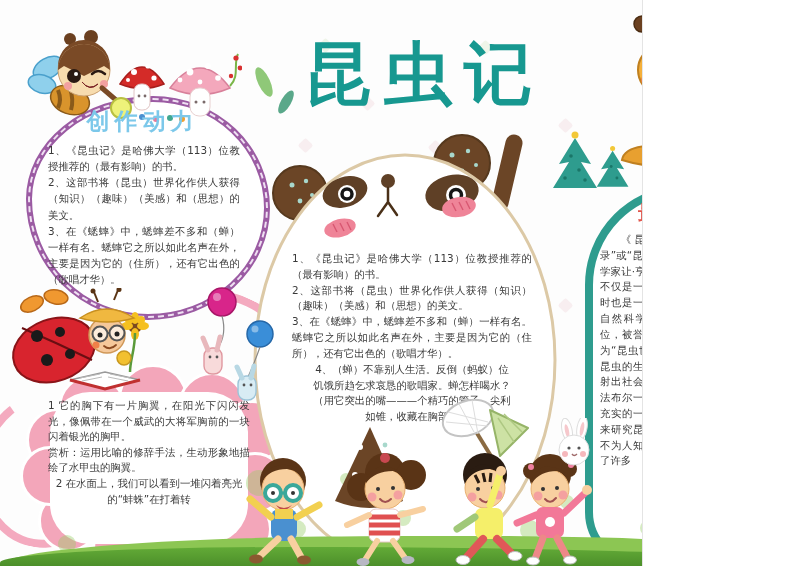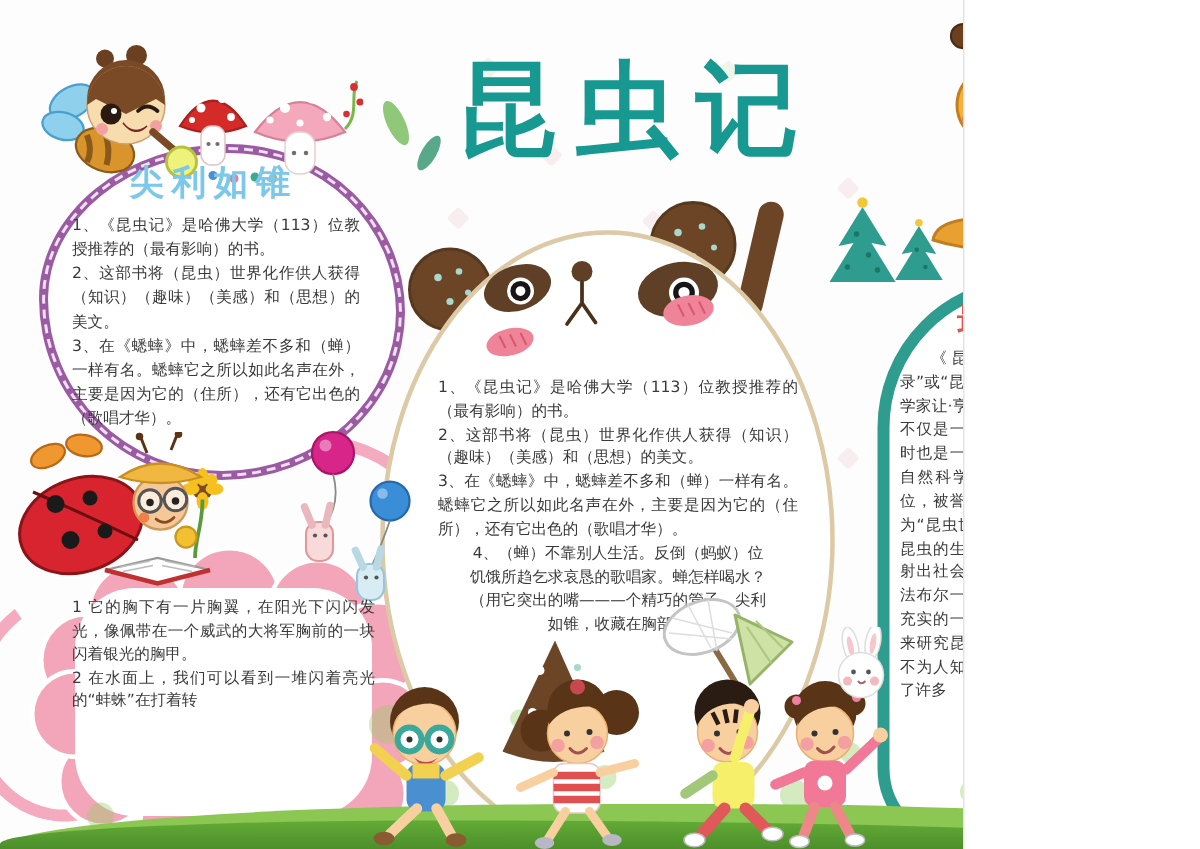--- a/index.html
+++ b/index.html
@@ -46,21 +46,21 @@
     font-size:21px;letter-spacing:3px;color:#e2544a;}
   .summary-body{left:600px;top:232px;width:176px;font-size:10.4px;line-height:1.52;
     color:#3a3a3a;text-align:justify;text-indent:2em;}
 
   
   #excerpt-bubble{left:30px;top:372px;width:238px;height:192px;}
   .petal{position:absolute;background:#f3a6ba;border:3px solid #fff;border-radius:50%;}
   .flower-center{position:absolute;inset:20px;background:#fff;border-radius:40px;}
   .excerpt-body{left:48px;top:398px;width:202px;font-size:10.4px;line-height:1.5;
     color:#3a3a3a;text-align:justify;}
-  .excerpt-body p.tail{}
+  .excerpt-body p.tail{text-align:center;}
 
   
   .pink-arc-a{left:150px;top:293px;width:130px;height:110px;border:8px solid transparent;
     border-top-color:#f4aabf;border-right-color:#f4aabf;border-radius:50%;transform:rotate(25deg);}
   .pink-arc-b{left:-22px;top:392px;width:120px;height:140px;border:8px solid transparent;
     border-left-color:#f4aabf;border-bottom-color:#f4aabf;border-radius:50%;transform:rotate(10deg);}
 
   
   .grass-back{left:0;bottom:0;width:800px;height:30px;background:#8cc653;
     border-radius:50% 40% 0 0 / 100% 70% 0 0;}
@@ -171,21 +171,21 @@
       <circle cx="75.5" cy="54.5" r="1.3" fill="#fff"></circle>
     <circle cx="50" cy="72" r="5" fill="#f08048"></circle>
       <circle cx="84" cy="70" r="4" fill="#f08048"></circle>
     <path d="M58,74 Q66,83 74,74" stroke="#8a4a20" stroke-width="2" fill="none" stroke-linecap="round"></path>
     <circle cx="118" cy="96" r="47" fill="#d84050" stroke="#8a1f2e" stroke-width="3"></circle>
     <path d="M152,96 a34,34 0 1 0 -34,34 a25,25 0 1 0 -25,-25 a16,16 0 1 1 16,-16" stroke="#9a2535" stroke-width="6" fill="none" stroke-linecap="round"></path>
     <path d="M84,76 a46,46 0 0 1 30,-24" stroke="rgba(255,255,255,.45)" stroke-width="5" fill="none" stroke-linecap="round"></path>
   </svg>
 
   <div class="abs z2" id="motivation-bubble"></div>
-  <div class="abs z4 motivation-title">尖利如锥</div>
+  <div class="abs z4 motivation-title">创作动力</div>
   <div class="abs z4 motivation-body">
     <p>1、《昆虫记》是哈佛大学（113）位教授推荐的（最有影响）的书。</p>
     <p>2、这部书将（昆虫）世界化作供人获得（知识）（趣味）（美感）和（思想）的美文。</p>
     <p>3、在《蟋蟀》中，蟋蟀差不多和（蝉）一样有名。蟋蟀它之所以如此名声在外，主要是因为它的（住所），还有它出色的（歌唱才华）。</p>
   </div>
 
   <svg class="abs z3" style="left:250px;top:125px" width="320" height="441" viewBox="0 0 320 441">
     <path d="M250,78 L264,18" stroke="#6b4526" stroke-width="17" stroke-linecap="round"></path>
     <circle cx="50" cy="68" r="27" fill="#6b4526" stroke="#56391e" stroke-width="2"></circle>
     <circle cx="42" cy="60" r="2.5" fill="#a8d8cc"></circle>
@@ -245,20 +245,21 @@
     <div class="petal" style="left:194px;top:80px;width:56px;height:56px"></div>
     <div class="petal" style="left:180px;top:126px;width:56px;height:56px"></div>
     <div class="petal" style="left:126px;top:142px;width:60px;height:60px"></div>
     <div class="petal" style="left:62px;top:144px;width:58px;height:58px"></div>
     <div class="petal" style="left:8px;top:118px;width:56px;height:56px"></div>
     <div class="petal" style="left:-10px;top:74px;width:54px;height:54px"></div>
     <div class="flower-center"></div>
   </div>
   <div class="abs z4 excerpt-body">
     <p>1 它的胸下有一片胸翼，在阳光下闪闪发光，像佩带在一个威武的大将军胸前的一块闪着银光的胸甲。</p>
+    <p>赏析：运用比喻的修辞手法，生动形象地描绘了水甲虫的胸翼。</p>
     <p class="tail">2 在水面上，我们可以看到一堆闪着亮光的“蚌蛛”在打着转</p>
   </div>
 
   <svg class="abs z3" style="left:2px;top:288px" width="168" height="118" viewBox="0 0 168 118">
     <ellipse cx="30" cy="16" rx="12" ry="7" fill="#f09830" stroke="#b86818" stroke-width="1.5" transform="rotate(-25 30 16)"></ellipse>
     <ellipse cx="54" cy="9" rx="12" ry="7" fill="#f09830" stroke="#b86818" stroke-width="1.5" transform="rotate(10 54 9)"></ellipse>
     <ellipse cx="52" cy="62" rx="42" ry="31" fill="#d8242e" stroke="#8a1418" stroke-width="2" transform="rotate(-20 52 62)"></ellipse>
     <path d="M20,40 Q55,55 90,72" stroke="#6a0e12" stroke-width="2" fill="none"></path>
     <circle cx="35" cy="48" r="6" fill="#1a1a1a"></circle>
       <circle cx="58" cy="44" r="5" fill="#1a1a1a"></circle>

